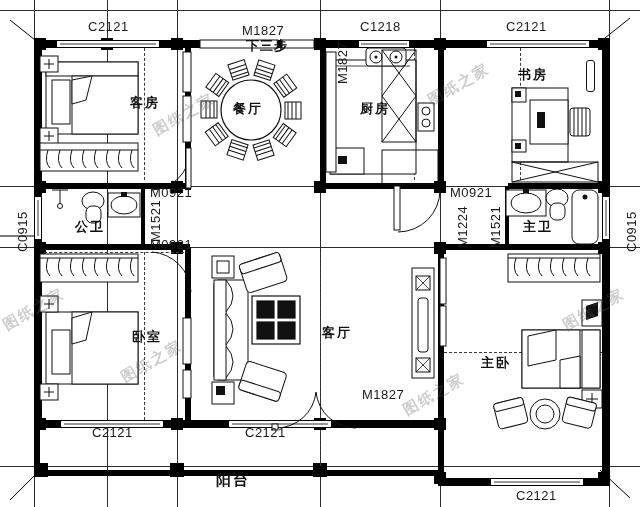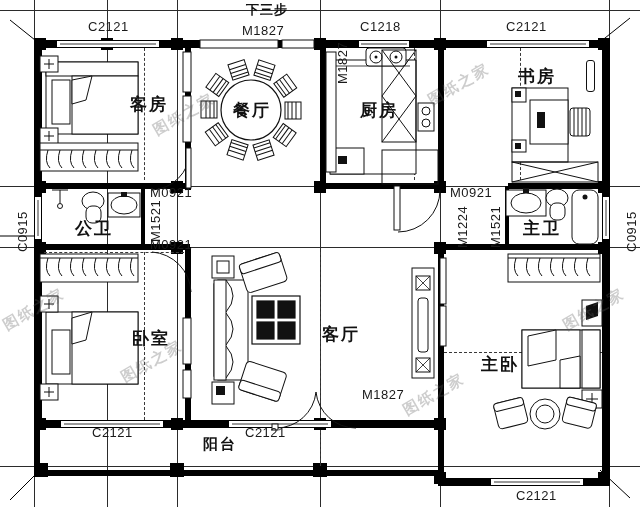--- a/index.html
+++ b/index.html
@@ -15,22 +15,22 @@
   .win{position:absolute;box-sizing:border-box;background:#fff;border-top:1px solid #000;border-bottom:1px solid #000;}
   .win.h{border-left:1px solid #000;border-right:1px solid #000;}
   .win-in{position:absolute;background:#9a9a9a;}
   .dash{position:absolute;}
   .dash.h{border-top:1px dashed #3a3a3a;}
   .dash.v{border-left:1px dashed #3a3a3a;}
 
   .lbl{position:absolute;color:#1a1a1a;white-space:nowrap;line-height:1;}
   .code{font-family:"Liberation Sans","DejaVu Sans",sans-serif;font-size:13px;letter-spacing:.5px;}
   .code.vert{transform-origin:left top;transform:rotate(-90deg);}
-  .room{font-family:"DejaVu Sans","Liberation Sans",sans-serif;font-size:17px;font-weight:700;letter-spacing:2px;color:#111;}
-  .room.sm{font-size:15px;}
+  .room{font-family:"DejaVu Sans","Liberation Sans",sans-serif;font-size:13px;font-weight:700;letter-spacing:2px;color:#111;}
+  .room.sm{font-size:15px;margin-top:36px;}
 
   
   .fu{position:absolute;box-sizing:border-box;border:1px solid #111;background:#fff;}
   .fu.r{border-radius:3px;}
 
   .wm{position:absolute;color:rgba(90,90,90,.30);font-size:15px;font-weight:700;
       font-family:"DejaVu Sans","Liberation Sans",sans-serif;letter-spacing:2px;
       transform:rotate(-30deg);transform-origin:center;pointer-events:none;user-select:none;}
 
   svg{position:absolute;left:0;top:0;overflow:visible;}
@@ -472,21 +472,21 @@
 
   <div class="lbl room" style="left:130px;top:96px;">客房</div>
   <div class="lbl room" style="left:233px;top:102px;text-align:center;">餐厅</div>
   <div class="lbl room" style="left:360px;top:102px;">厨房</div>
   <div class="lbl room" style="left:518px;top:68px;">书房</div>
   <div class="lbl room" style="left:75px;top:220px;">公卫</div>
   <div class="lbl room" style="left:523px;top:220px;">主卫</div>
   <div class="lbl room" style="left:132px;top:330px;">卧室</div>
   <div class="lbl room" style="left:322px;top:326px;text-align:center;">客厅</div>
   <div class="lbl room" style="left:481px;top:356px;">主卧</div>
-  <div class="lbl room sm" style="left:203px;top:437px;">阳台</div>
+  <div class="lbl room sm" style="left:216px;top:437px;">阳台</div>
 
   <div class="lbl code" style="left:88px;top:20px;">C2121</div>
   <div class="lbl code" style="left:360px;top:20px;">C1218</div>
   <div class="lbl code" style="left:506px;top:20px;">C2121</div>
   <div class="lbl code vert" style="left:16px;top:252px;">C0915</div>
   <div class="lbl code vert" style="left:625px;top:252px;">C0915</div>
   <div class="lbl code" style="left:92px;top:426px;">C2121</div>
   <div class="lbl code" style="left:245px;top:426px;">C2121</div>
   <div class="lbl code" style="left:516px;top:489px;">C2121</div>
 

